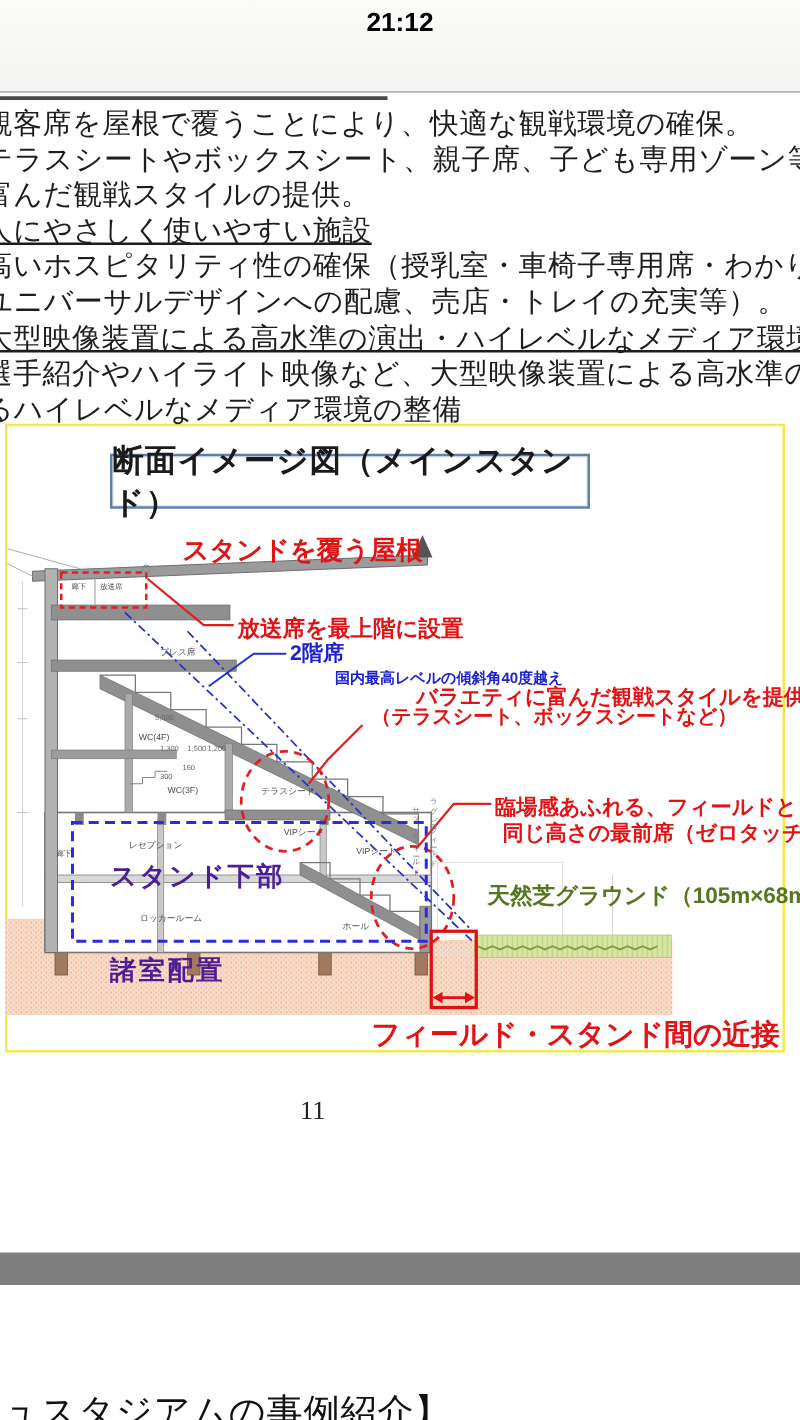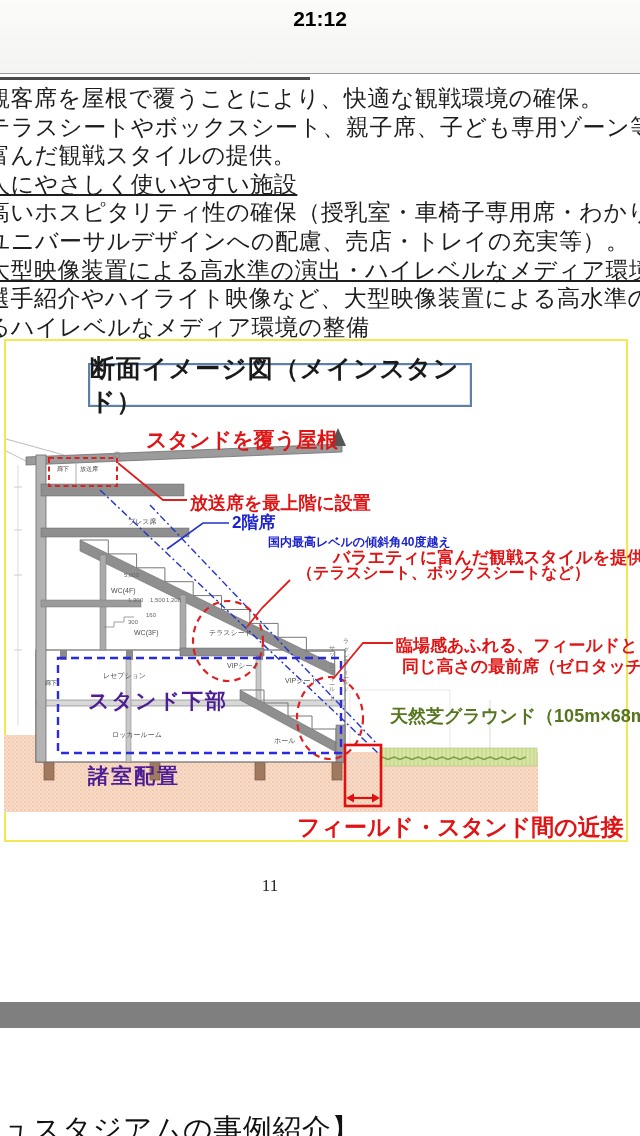--- a/index.html
+++ b/index.html
@@ -41,22 +41,22 @@
   .ann{position:absolute;white-space:nowrap;font-weight:bold;z-index:6;}
   .red{color:#e01414;}
   .blue{color:#1c23cc;}
   .green{color:#55761f;}
   .bluebig{color:#4c1d95;font-size:21px;letter-spacing:2px;}
   .dl{position:absolute;font-size:7px;color:#4c4c4c;white-space:nowrap;z-index:6;letter-spacing:0;}
   .dim{position:absolute;font-size:6px;color:#666;white-space:nowrap;z-index:6;}
   .vlab{position:absolute;font-size:6px;color:#777;writing-mode:vertical-rl;z-index:6;letter-spacing:1px;}
   .drawsvg{position:absolute;left:4px;top:425px;width:626px;height:415px;z-index:5;}
   
-  .pagenum{position:absolute;left:240px;top:876px;width:60px;text-align:center;
-    font-family:"Liberation Serif","DejaVu Serif",serif;font-size:17px;color:#222;}
+  .pagenum{position:absolute;left:240px;top:876px;width:60px;text-align:left;
+    font-family:"Liberation Serif","DejaVu Serif",serif;font-size:21px;color:#222;}
   .graybar{position:absolute;left:0;top:1002px;width:640px;height:26px;background:#7f7f7f;}
   .bottomtext{position:absolute;left:2px;top:1110px;font-size:29px;color:#111;white-space:nowrap;letter-spacing:.5px;}
 </style>
 </head>
 <body>
 
 <div class="chrome">
   <div class="statusrow">
     <span class="clock">21:12</span>
   </div>

